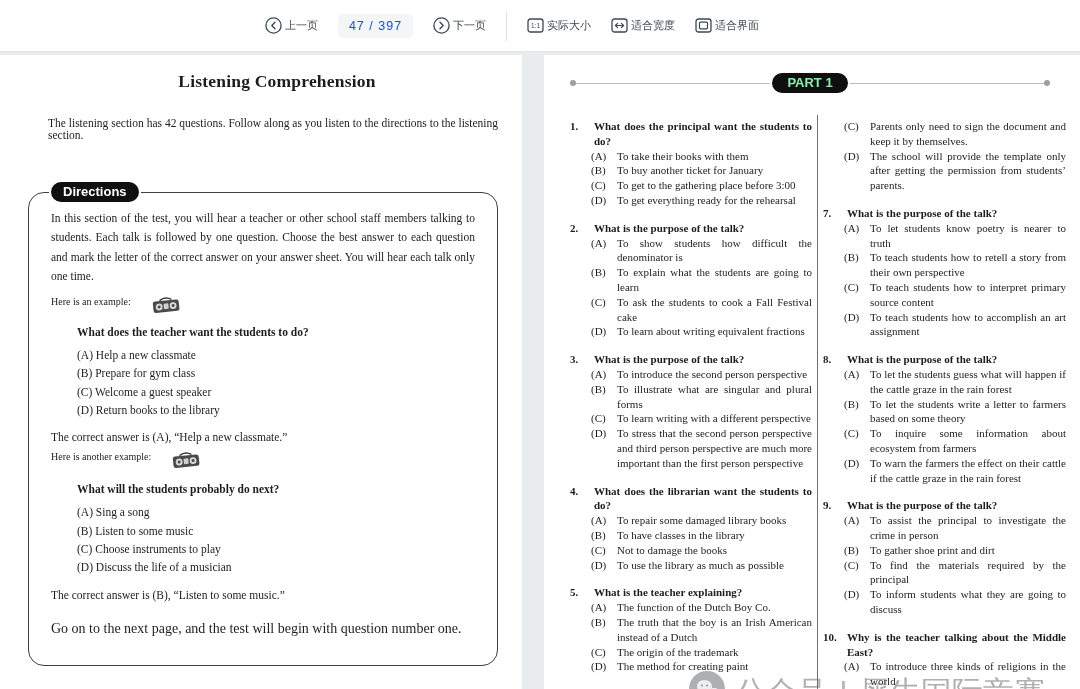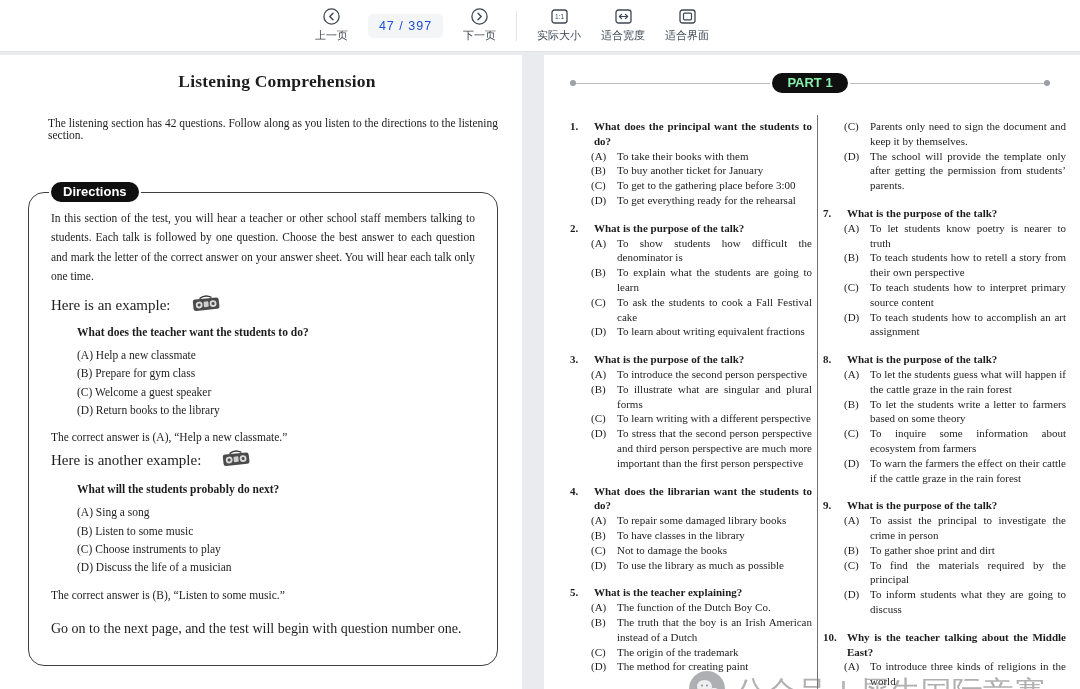--- a/index.html
+++ b/index.html
@@ -7,21 +7,21 @@
   body { font-family:"Liberation Serif","DejaVu Serif",serif; color:#1d1d1d; }
 
   
   .toolbar{
     position:absolute; left:0; top:0; width:1080px; height:52px;
     background:#ffffff; border-bottom:1px solid #e3e4e6;
     display:flex; align-items:center; justify-content:center; z-index:10;
     font-family:"Liberation Sans","DejaVu Sans",sans-serif;
   }
   .tb-group{ display:flex; align-items:center; gap:20px; transform:translateX(-28px); }
-  .tb-btn{ background:none; border:none; display:flex; flex-direction:column; align-items:center; gap:3px; cursor:pointer; color:#3e4752; }
+  .tb-btn{ background:none; border:none; display:flex; align-items:center; gap:3px; cursor:pointer; color:#3e4752; }
   .tb-label{ font-size:11px; color:#3e4752; white-space:nowrap; }
   .page-box{
     background:#f4f5f7; border-radius:5px; padding:5px 11px;
     font-size:12.5px; color:#1d4ed8; letter-spacing:1px; cursor:text;
   }
   .tb-divider{ width:1px; height:30px; background:#e2e3e5; }
   .tb-icon svg{ display:block; }
 
   
   .canvas{ position:absolute; left:0; top:52px; width:1080px; height:461px; background:#e9ebee; }
@@ -33,21 +33,21 @@
   .lp-title{ position:absolute; top:16px; left:36px; right:4px; text-align:center;
     font-size:17.5px; font-weight:bold; letter-spacing:.2px; }
   .lp-intro{ position:absolute; top:62px; left:48px; right:16px; font-size:11.5px; }
 
   .dirbox{ position:absolute; top:137px; left:28px; width:470px; height:474px;
     border:1.5px solid #3f3f3f; border-radius:16px; padding:16px 22px 0 22px; }
   .dir-pill{ position:absolute; top:-13px; left:20px; background:#0f0f0f; color:#fff;
     font-family:"Liberation Sans","DejaVu Sans",sans-serif; font-weight:bold; font-size:13px;
     padding:2px 12px 3px; border-radius:12px; border:2.5px solid #fff; }
   .dir-text{ font-size:11.5px; line-height:19.3px; text-align:justify; }
-  .example-line{ margin-top:10px; display:flex; align-items:center; gap:20px; font-size:15px; height:18px; }
+  .example-line{ margin-top:10px; display:flex; align-items:flex-start; gap:20px; font-size:10px; height:18px; }
   .ex-block{ margin-left:26px; margin-top:12px; }
   .ex-q{ font-size:11.5px; font-weight:bold; }
   .ex-opts{ margin-top:8px; font-size:11.5px; line-height:18.3px; }
   .answer-line{ margin-top:12px; font-size:11.5px; }
   .answer-line.second{ }
   .ex-block.second{ margin-top:14px; }
   .example-line.second{ margin-top:8px; }
   .lp-footer{ margin-top:20px; font-size:14px; }
 
   

